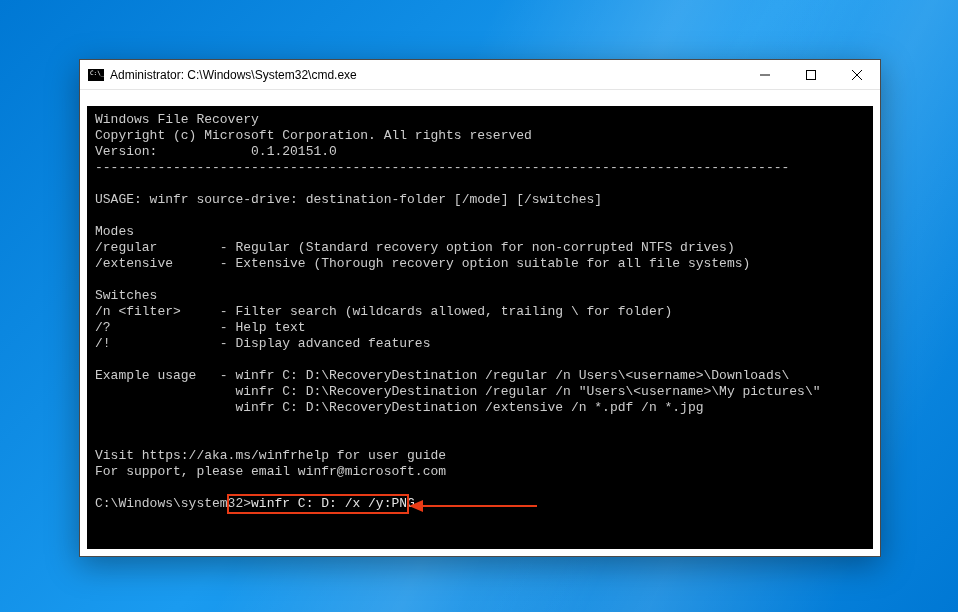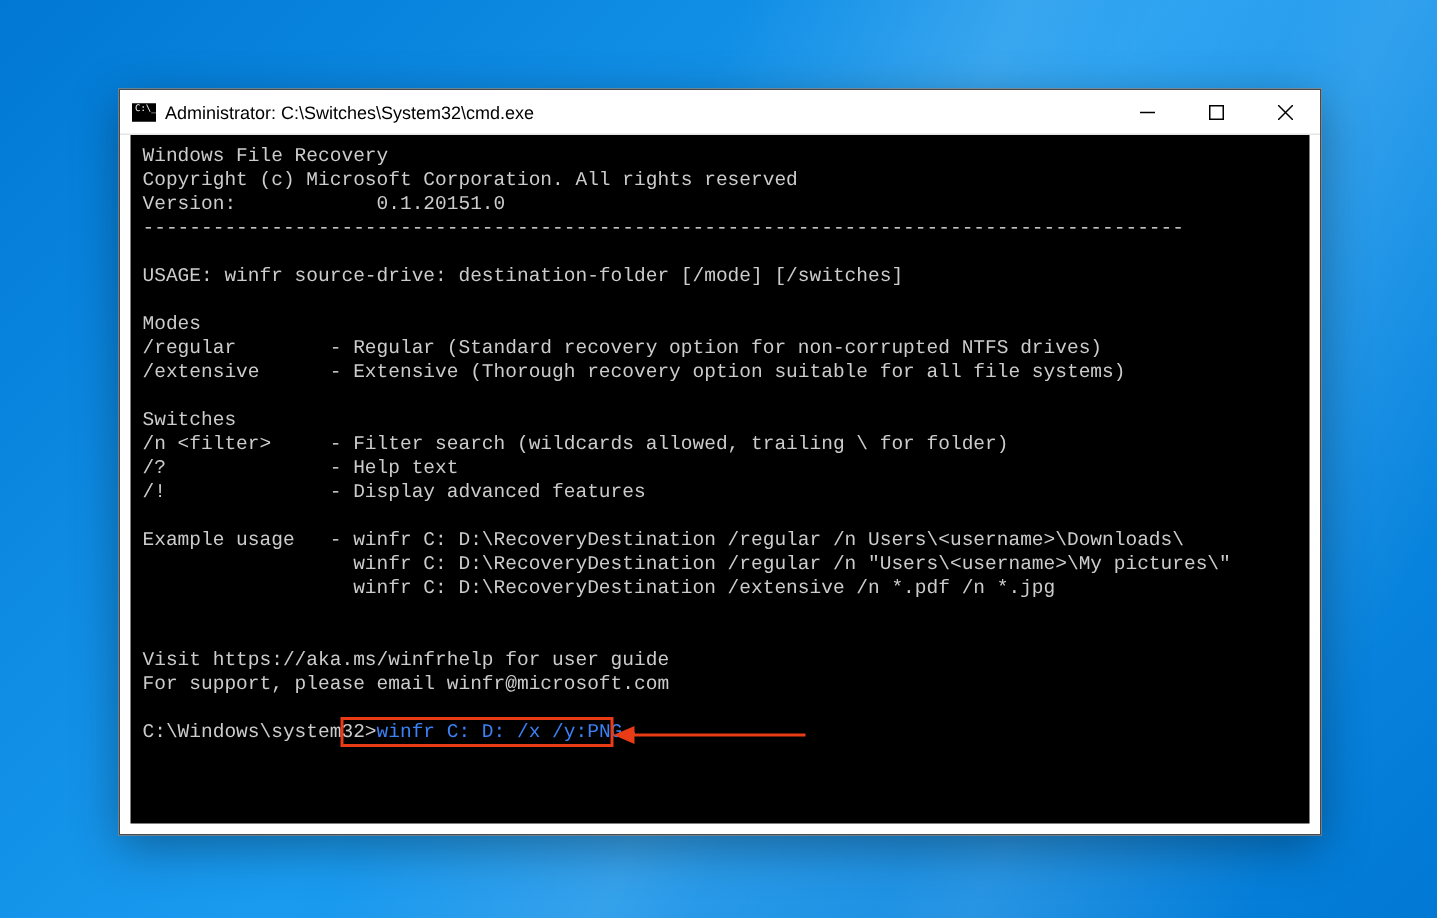--- a/index.html
+++ b/index.html
@@ -69,35 +69,35 @@
     height: 100%;
     display: flex;
     align-items: center;
     justify-content: center;
     cursor: pointer;
   }
   .win-btn svg { width: 10px; height: 10px; }
   .terminal {
     flex: 1;
     background: #000;
-    margin: 0 7px 7px 7px;
+    margin: 16px 7px 7px 7px;
     padding: 6px 8px;
     font-family: Consolas, "Courier New", monospace;
     font-size: 13px;
     line-height: 16px;
     color: #cccccc;
     white-space: pre;
     overflow: hidden;
     position: relative;
   }
   .terminal .line { white-space: pre; }
   .prompt-line { display: flex; align-items: center; position: relative; }
   .prompt-path { color: #cccccc; }
   .typed-cmd {
-    color: #3b82f6;
+    color: #e5e5e5;
     position: relative;
   }
   .cursor {
     display: inline-block;
     width: 8px;
     height: 2px;
     background: #cccccc;
     vertical-align: baseline;
     position: relative;
     top: 1px;
@@ -120,21 +120,21 @@
   .arrow-head {
     fill: #e83b16;
   }
 </style>
 </head>
 <body>
 
 <div class="window">
   <div class="titlebar">
     <div class="title-icon"></div>
-    <div class="title-text">Administrator: C:\Switches\System32\cmd.exe</div>
+    <div class="title-text">Administrator: C:\Windows\System32\cmd.exe</div>
     <div class="win-controls">
       <div class="win-btn">
         <svg viewBox="0 0 10 10">
             <line x1="0" y1="5" x2="10" y2="5" stroke="#000" stroke-width="1"></line>
           </svg>
       </div>
       <div class="win-btn">
         <svg viewBox="0 0 10 10">
             <rect x="0.5" y="0.5" width="9" height="9" fill="none" stroke="#000" stroke-width="1"></rect>
           </svg>

